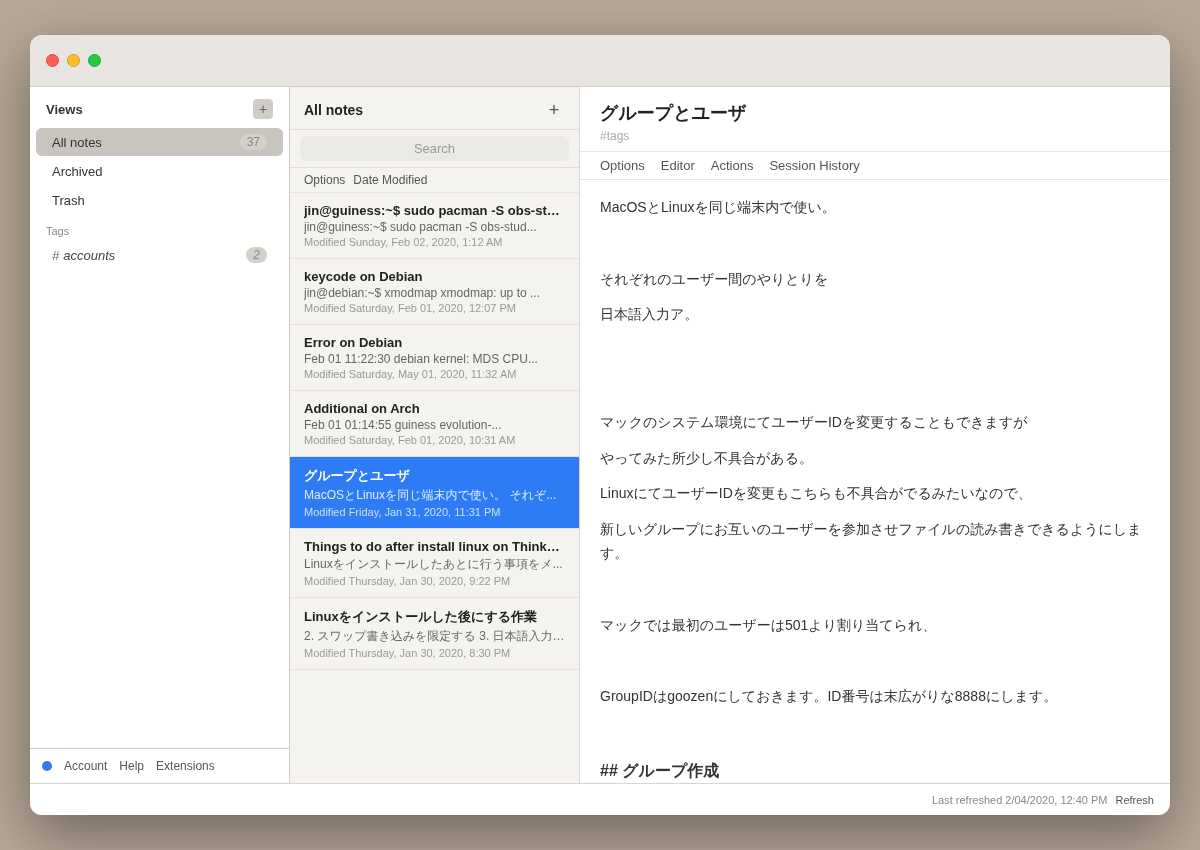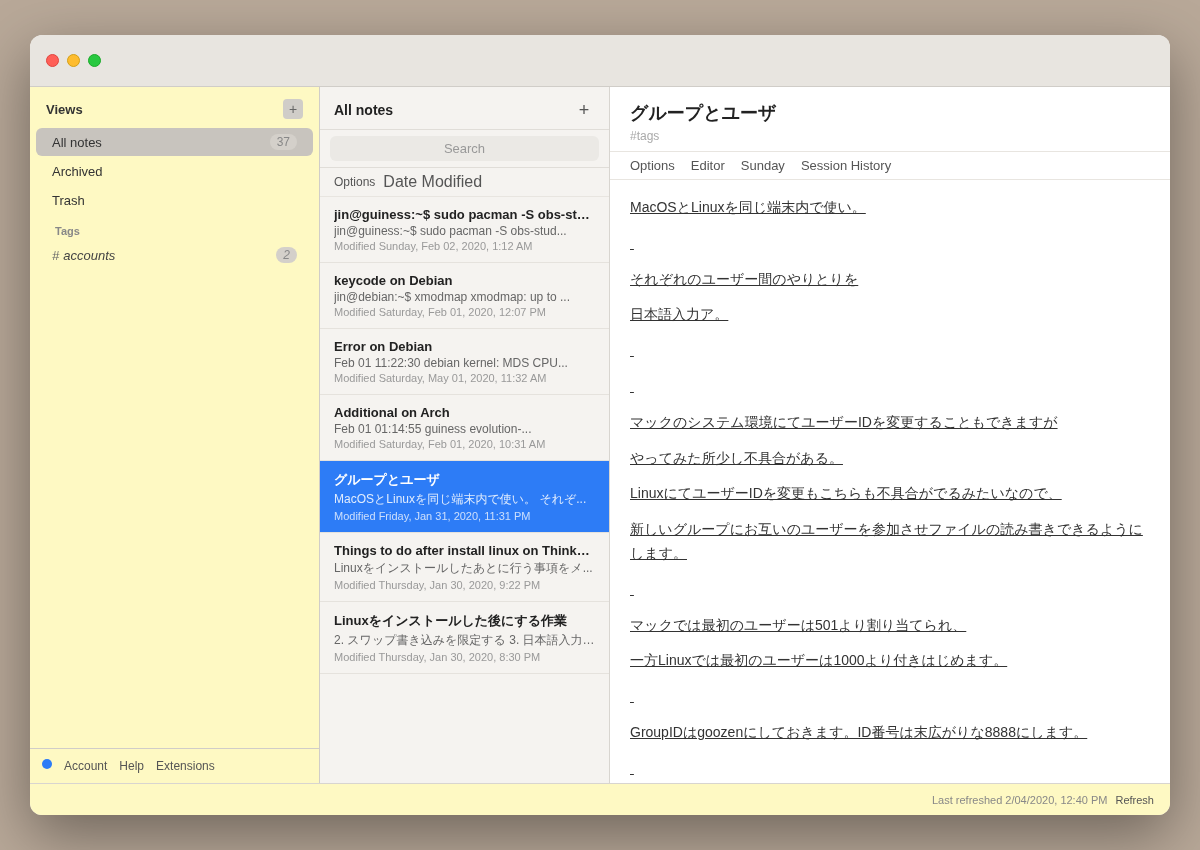--- a/index.html
+++ b/index.html
@@ -50,22 +50,22 @@
 
     
     .main-content {
       display: flex;
       flex: 1;
       overflow: hidden;
     }
 
     
     .sidebar {
-      width: 290px;
-      background: #fef9c3;
+      width: 260px;
+      background: #ffffff;
       display: flex;
       flex-direction: column;
       flex-shrink: 0;
       border-right: 1px solid #d0cdc8;
     }
     .sidebar-header {
       padding: 12px 16px 8px;
       display: flex;
       align-items: center;
       justify-content: space-between;
@@ -105,23 +105,23 @@
     .sidebar-item-label { font-size: 13px; color: #333; }
     .sidebar-item-count {
       font-size: 12px;
       color: #888;
       background: #d4d0ca;
       border-radius: 10px;
       padding: 1px 7px;
       margin-left: 36px;
     }
     .sidebar-section-title {
-      padding: 10px 25px 4px;
+      padding: 10px 16px 4px;
       font-size: 11px;
-      font-weight: 700;
+      font-weight: 400;
       color: #888;
       text-transform: none;
     }
     .sidebar-tag-item {
       padding: 5px 16px;
       font-size: 13px;
       color: #444;
       cursor: pointer;
       display: flex;
       align-items: center;
@@ -131,21 +131,21 @@
       font-style: italic;
     }
     .tag-hash { color: #666; margin-right: 4px; }
 
     
     .sidebar-footer {
       margin-top: auto;
       padding: 10px 12px;
       border-top: 1px solid #d0cdc8;
       display: flex;
-      align-items: flex-start;
+      align-items: center;
       gap: 12px;
     }
     .sidebar-footer-dot {
       width: 10px;
       height: 10px;
       border-radius: 50%;
       background: #2d7cf6;
       flex-shrink: 0;
     }
     .sidebar-footer-item {
@@ -210,21 +210,21 @@
       align-items: center;
       gap: 8px;
       border-bottom: 1px solid #e8e5e0;
     }
     .notes-options-label {
       font-size: 12px;
       color: #555;
       cursor: pointer;
     }
     .notes-options-value {
-      font-size: 16px;
+      font-size: 12px;
       color: #555;
     }
     .notes-scroll {
       flex: 1;
       overflow-y: auto;
     }
     .note-item {
       padding: 10px 14px;
       border-bottom: 1px solid #e5e2dd;
       cursor: pointer;
@@ -293,33 +293,32 @@
     .note-detail-body {
       flex: 1;
       overflow-y: auto;
       padding: 16px 20px;
       font-size: 14px;
       line-height: 1.7;
       color: #333;
     }
     .note-detail-body p {
       margin-bottom: 12px;
-      text-decoration: underline;
     }
     .note-detail-body h2 {
       font-size: 16px;
       font-weight: 600;
       margin-bottom: 10px;
       margin-top: 4px;
     }
 
     
     .status-bar {
       height: 32px;
-      background: #fef9c3;
+      background: #ffffff;
       border-top: 1px solid #d8d5d0;
       display: flex;
       align-items: center;
       justify-content: flex-end;
       padding: 0 16px;
       flex-shrink: 0;
     }
     .status-bar-text {
       font-size: 11px;
       color: #888;
@@ -434,37 +433,36 @@
     </div>
 
     <div class="note-detail">
       <div class="note-detail-header">
         <div class="note-detail-title">グループとユーザ</div>
         <div class="note-detail-tags">#tags</div>
       </div>
       <div class="note-detail-toolbar">
         <span class="toolbar-item">Options</span>
         <span class="toolbar-item">Editor</span>
-        <span class="toolbar-item">Sunday</span>
+        <span class="toolbar-item">Actions</span>
         <span class="toolbar-item">Session History</span>
       </div>
       <div class="note-detail-body">
           <p>MacOSとLinuxを同じ端末内で使い。</p>
           <p>&nbsp;</p>
           <p>それぞれのユーザー間のやりとりを</p>
           <p>日本語入力ア。</p>
           <p>&nbsp;</p>
           <p>&nbsp;</p>
           <p>マックのシステム環境にてユーザーIDを変更することもできますが</p>
           <p>やってみた所少し不具合がある。</p>
           <p>LinuxにてユーザーIDを変更もこちらも不具合がでるみたいなので、</p>
           <p>新しいグループにお互いのユーザーを参加させファイルの読み書きできるようにします。</p>
           <p>&nbsp;</p>
           <p>マックでは最初のユーザーは501より割り当てられ、</p>
-          <p>一方Linuxでは最初のユーザーは1000より付きはじめます。</p>
           <p>&nbsp;</p>
           <p>GroupIDはgoozenにしておきます。ID番号は末広がりな8888にします。</p>
           <p>&nbsp;</p>
           <h2>##  グループ作成</h2>
         </div>
     </div>
 
   </div>
 
   <div class="status-bar">

